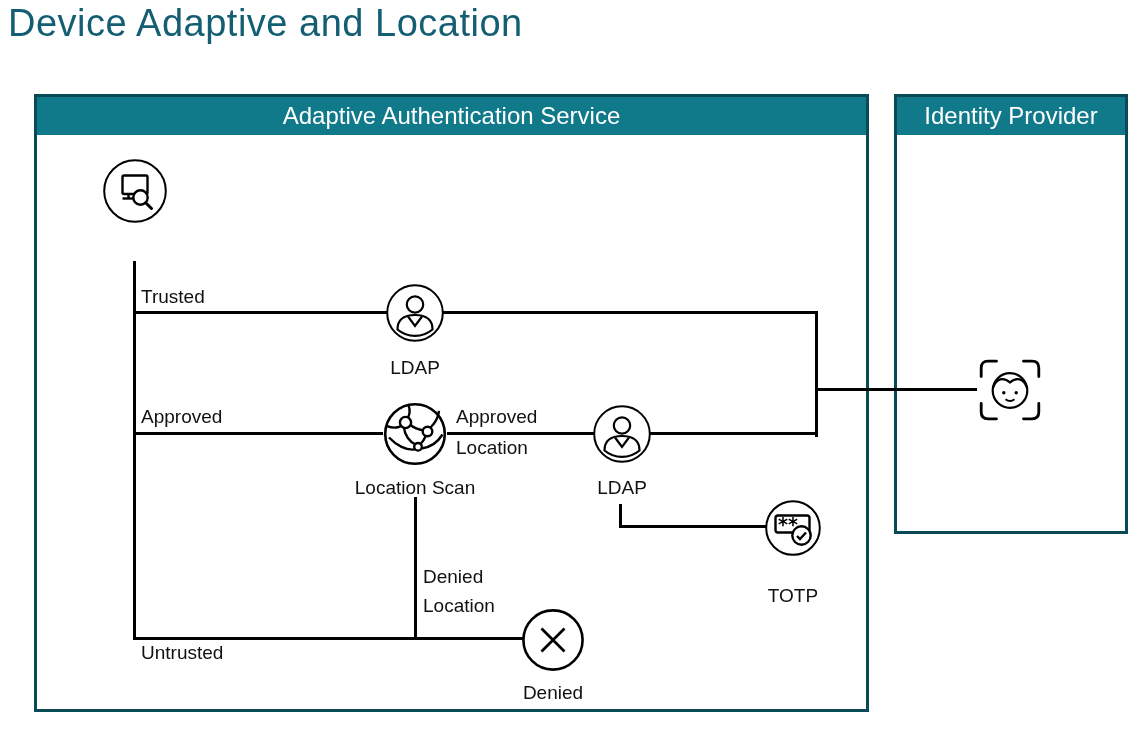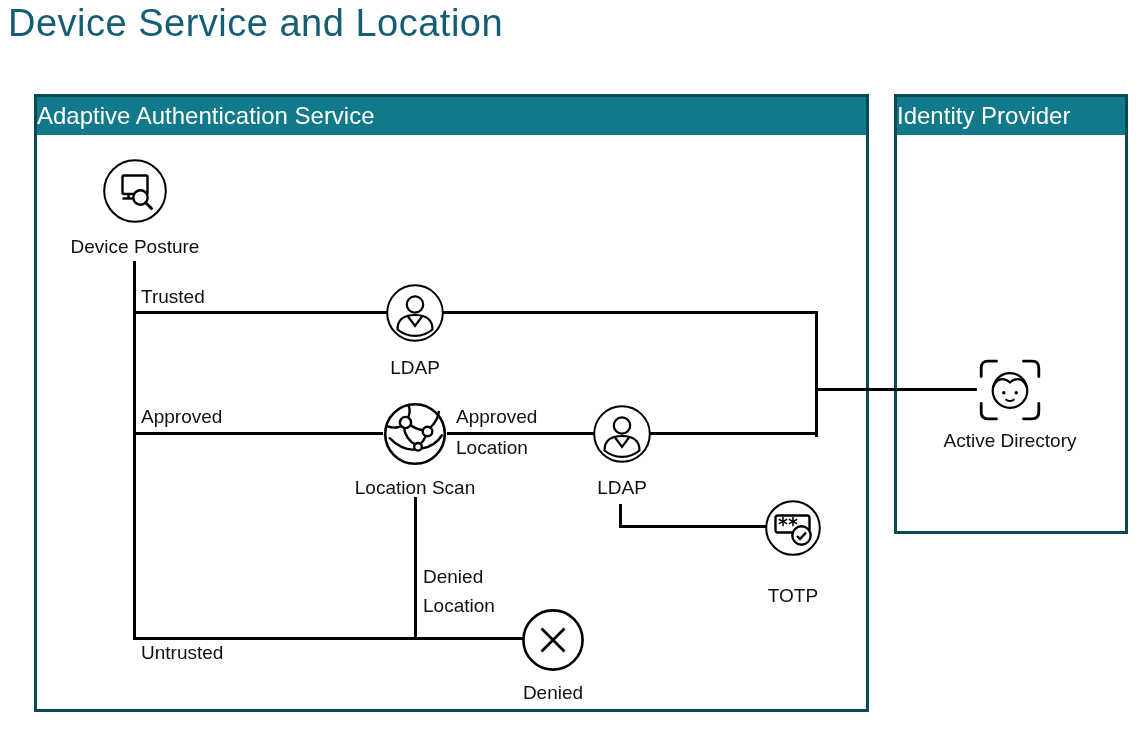--- a/index.html
+++ b/index.html
@@ -21,38 +21,38 @@
     border:3px solid var(--box-border,#094a56);
     background:#fff;
     box-sizing:border-box;
   }
   .box-aas{left:34px;top:94px;width:835px;height:618px;}
   .box-idp{left:894px;top:94px;width:234px;height:440px;}
   .box-header{
     height:38px;line-height:38px;
     background:var(--header-bg,#10798a);
     color:var(--header-text,#fff);
-    font-size:24px;
+    font-size:24px;text-align:center;
     white-space:nowrap;overflow:hidden;
   }
   .line{position:absolute;background:var(--connector,#000);}
   .icon{position:absolute;}
   .lbl{
     position:absolute;
     font-size:19px;color:#111;
     white-space:nowrap;
   }
   .lbl.center{text-align:center;}
 </style>
 </head>
 <body>
 
 <div class="canvas">
 
-  <h1 class="title">Device Service and Location</h1>
+  <h1 class="title">Device Adaptive and Location</h1>
 
   <div class="box box-aas">
     <div class="box-header">Adaptive Authentication Service</div>
   </div>
   <div class="box box-idp">
     <div class="box-header">Identity Provider</div>
   </div>
 
   <div class="line" style="left:133px;top:261px;width:3px;height:379px;"></div>
   <div class="line" style="left:133px;top:311px;width:254px;height:3px;"></div>
@@ -74,21 +74,20 @@
         <g stroke-width="2.4">
           <rect x="19.5" y="16.5" width="25" height="18.5" rx="1.5"></rect>
           <line x1="25.5" y1="35" x2="25.5" y2="39"></line>
           <line x1="19.5" y1="39.5" x2="31.5" y2="39.5"></line>
           <circle cx="37.5" cy="38.5" r="7.2" fill="#fff"></circle>
           <line x1="42.7" y1="43.7" x2="48.5" y2="49.5" stroke-width="3" stroke-linecap="round"></line>
         </g>
       </g>
     </svg>
   </div>
-  <div class="lbl center" style="left:45px;top:236px;width:180px;">Device Posture</div>
 
   <div class="lbl" style="left:141px;top:286px;">Trusted</div>
   <div class="lbl" style="left:141px;top:406px;">Approved</div>
   <div class="lbl" style="left:141px;top:610px;margin-top:32px;">Untrusted</div>
 
   <div class="icon" style="left:386px;top:284px;">
     <svg viewBox="0 0 58 58" width="58" height="58">
       <g fill="none" stroke="#000" stroke-width="2">
         <circle cx="29" cy="29" r="27.8"></circle>
         <circle cx="29" cy="20.5" r="8.2" stroke-width="2.2"></circle>
@@ -170,15 +169,14 @@
       </g>
       <g fill="none" stroke="#000" stroke-width="2.2">
         <circle cx="33" cy="33.5" r="17.3"></circle>
         <path d="M16.2 30.5 C19 21.5 26.5 19.5 33 25.5 C39.5 19.5 47 21.5 49.8 30.5"></path>
         <path d="M28.5 42.3 Q33 45.8 37.5 42.3" stroke-width="2"></path>
       </g>
       <circle cx="26.8" cy="35.8" r="1.7" fill="#000"></circle>
       <circle cx="39.2" cy="35.8" r="1.7" fill="#000"></circle>
     </svg>
   </div>
-  <div class="lbl center" style="left:930px;top:430px;width:160px;">Active Directory</div>
 
 </div>
 
 </body></html>

